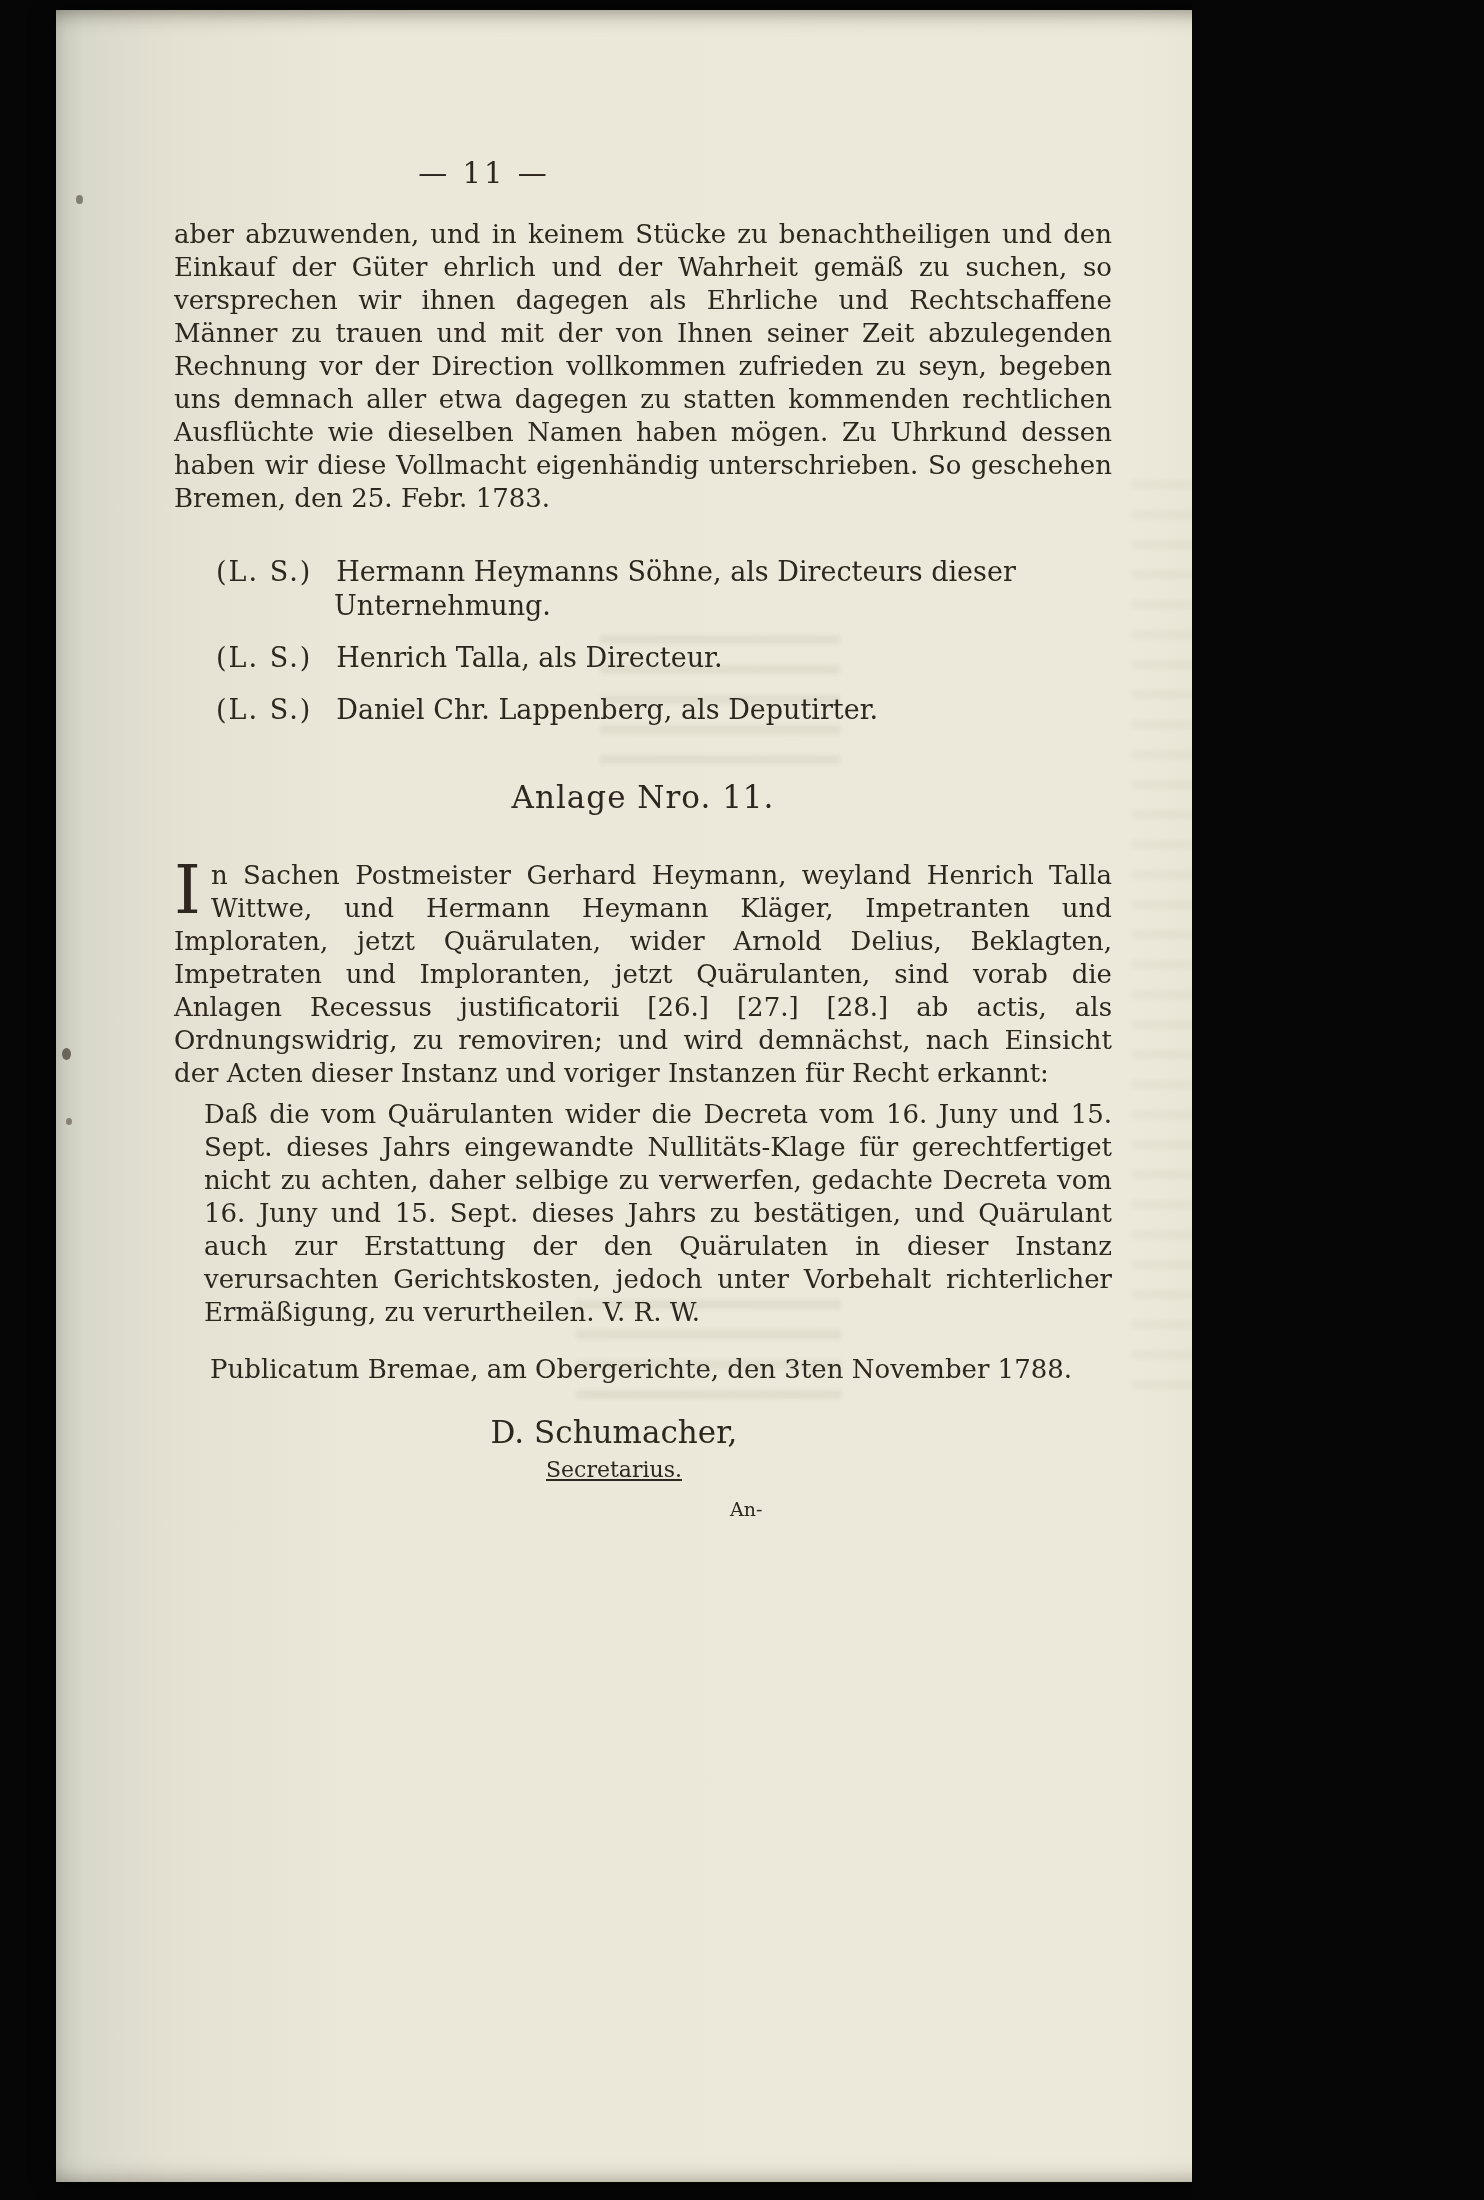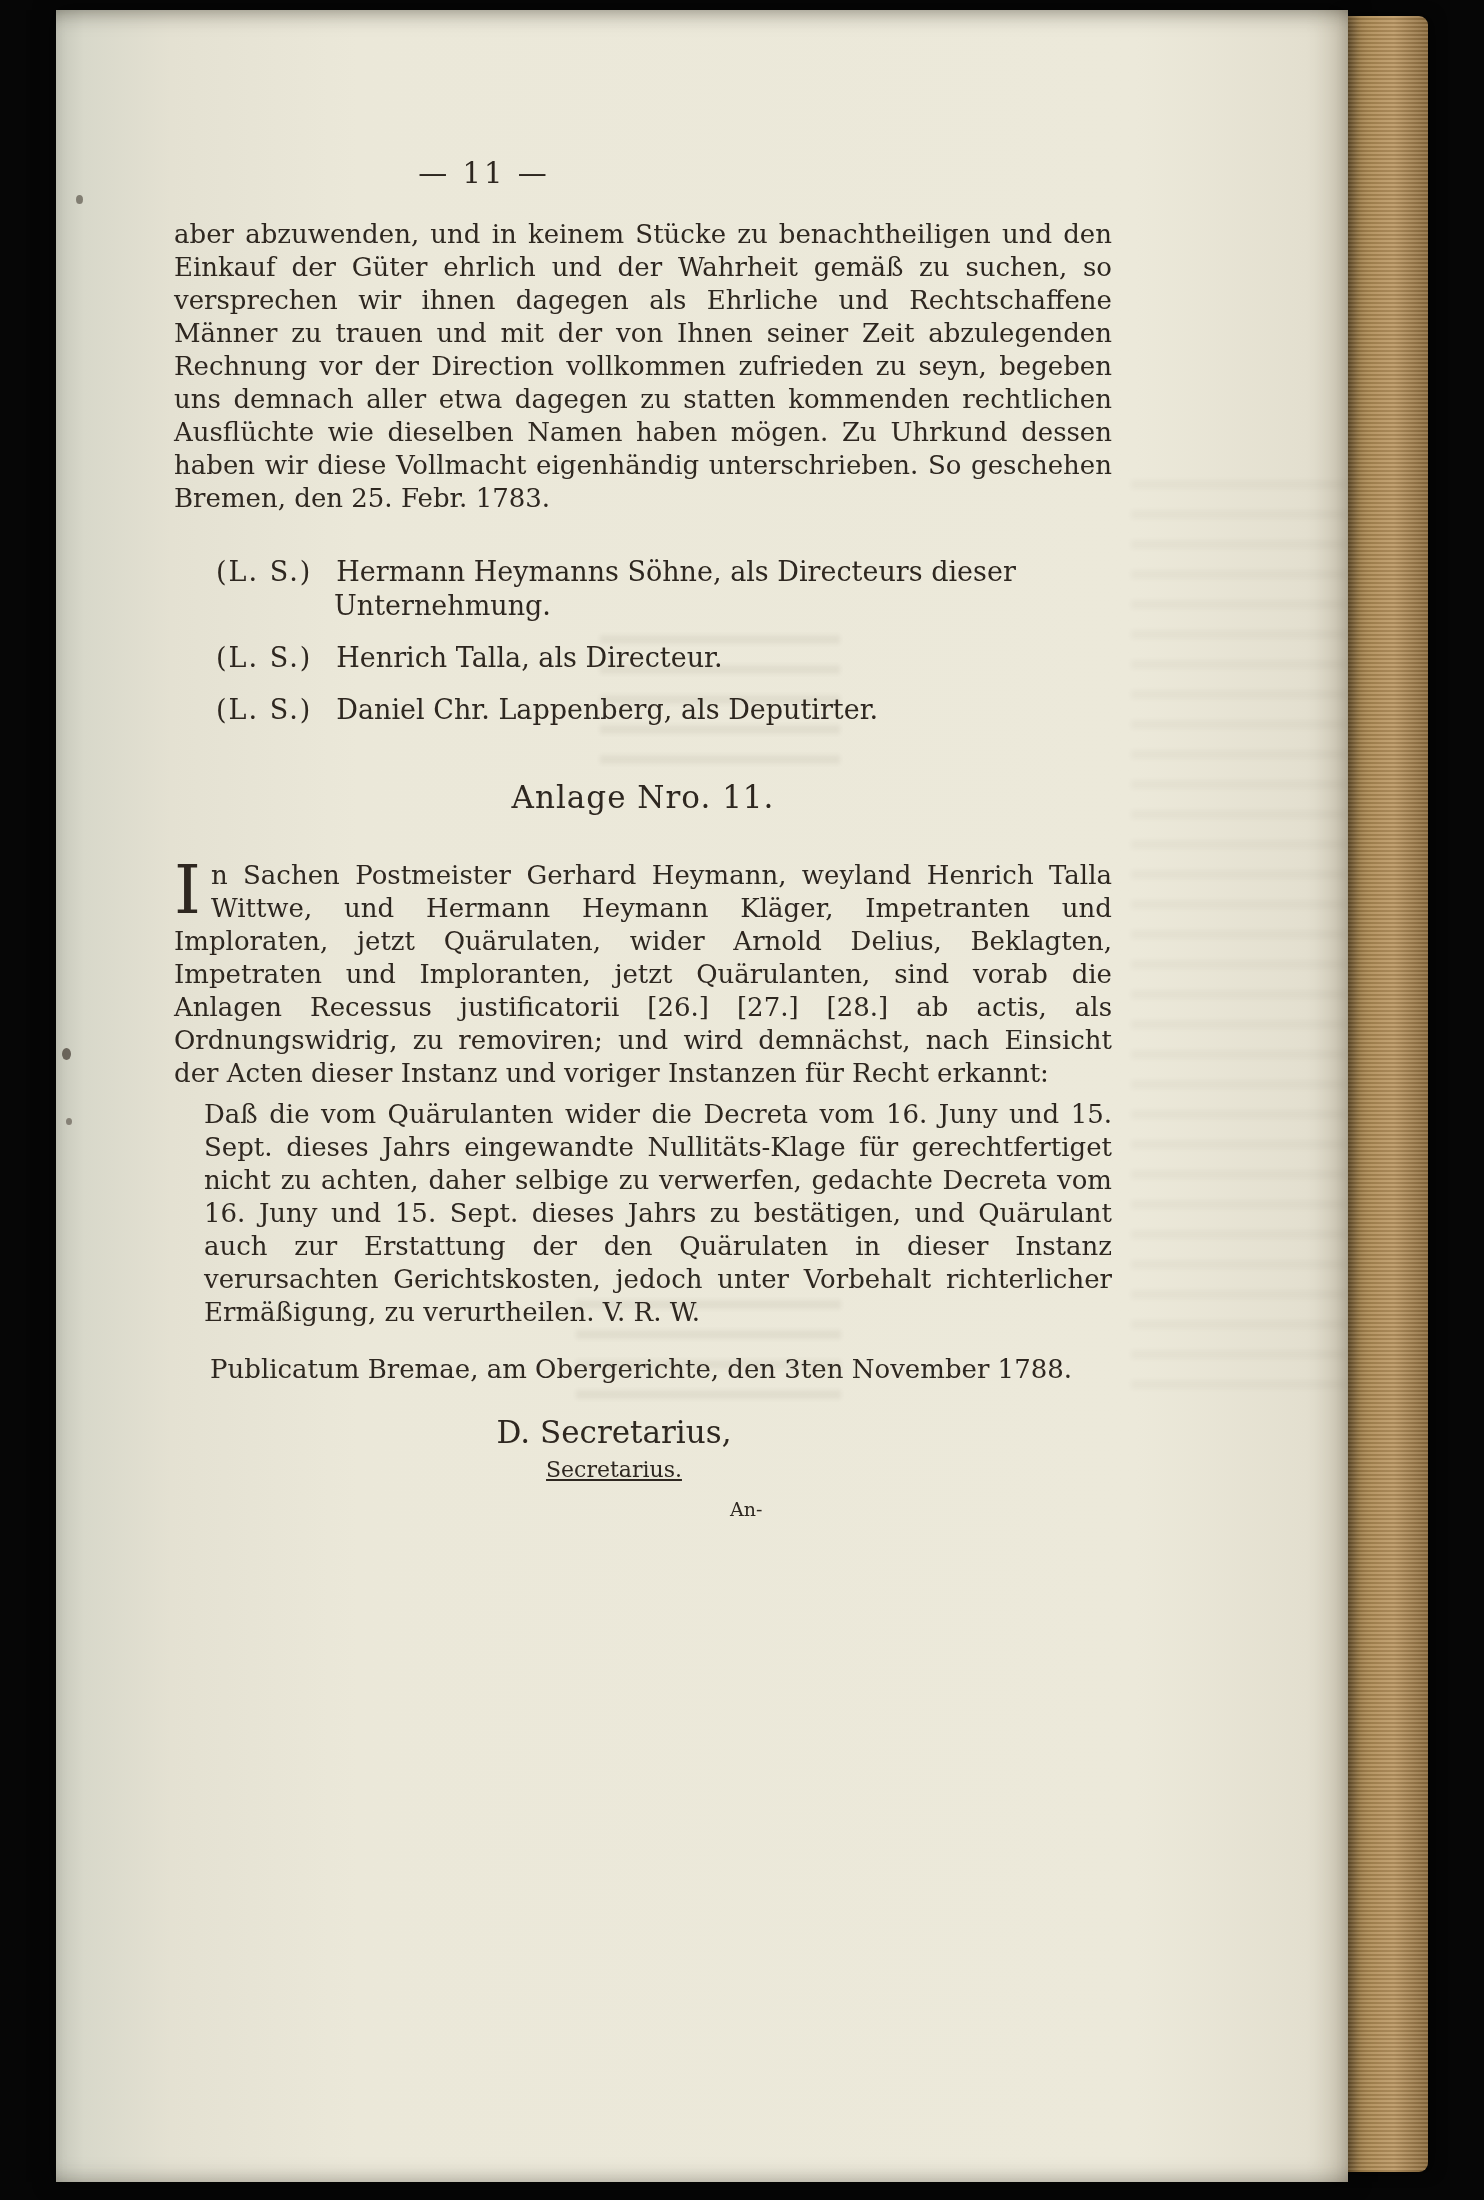--- a/index.html
+++ b/index.html
@@ -2,21 +2,21 @@
 <html><head>
 <meta charset="utf-8">
 <style>
   html, body {
     margin: 0; padding: 0;
     background: #060606;
     font-family: "DejaVu Serif", serif;
   }
   .scene {
     position: relative;
-    width: 1484px; height: 2200px;
+    width: 1192px; height: 2200px;
     background: #060606;
     overflow: hidden;
   }
   
   .fore-edge {
     position: absolute;
     left: 1338px; top: 16px;
     width: 90px; height: 2156px;
     z-index: 1;
     background:
@@ -167,21 +167,21 @@
 
       <p class="para">
         <span class="initial">I</span><span>n Sachen Postmeister Gerhard Heymann, weyland Henrich Talla Wittwe, und Hermann Heymann Kläger, Impetranten und Imploraten, jetzt Quärulaten, wider Arnold Delius, Beklagten, Impetraten und Imploranten, jetzt Quärulanten, sind vorab die Anlagen Recessus justificatorii [26.] [27.] [28.] ab actis, als Ordnungswidrig, zu removiren; und wird demnächst, nach Einsicht der Acten dieser Instanz und voriger Instanzen für Recht erkannt:</span>
       </p>
 
       <p class="para verdict">Daß die vom Quärulanten wider die Decreta vom 16. Juny und 15. Sept. dieses Jahrs eingewandte Nullitäts-Klage für gerechtfertiget nicht zu achten, daher selbige zu verwerfen, gedachte Decreta vom 16. Juny und 15. Sept. dieses Jahrs zu bestätigen, und Quärulant auch zur Erstattung der den Quärulaten in dieser Instanz verursachten Gerichtskosten, jedoch unter Vorbehalt richterlicher Ermäßigung, zu verurtheilen. V. R. W.</p>
 
       <p class="para publicatum">Publicatum Bremae, am Obergerichte, den 3ten November 1788.</p>
 
       <div class="signer">
-        <div class="signer-name">D. Secretarius,</div>
+        <div class="signer-name">D. Schumacher,</div>
         <div class="signer-title">Secretarius.</div>
       </div>
 
       <div class="catchword">An-</div>
 
     </div>
   </div>
 </div>
 
 </body></html>

